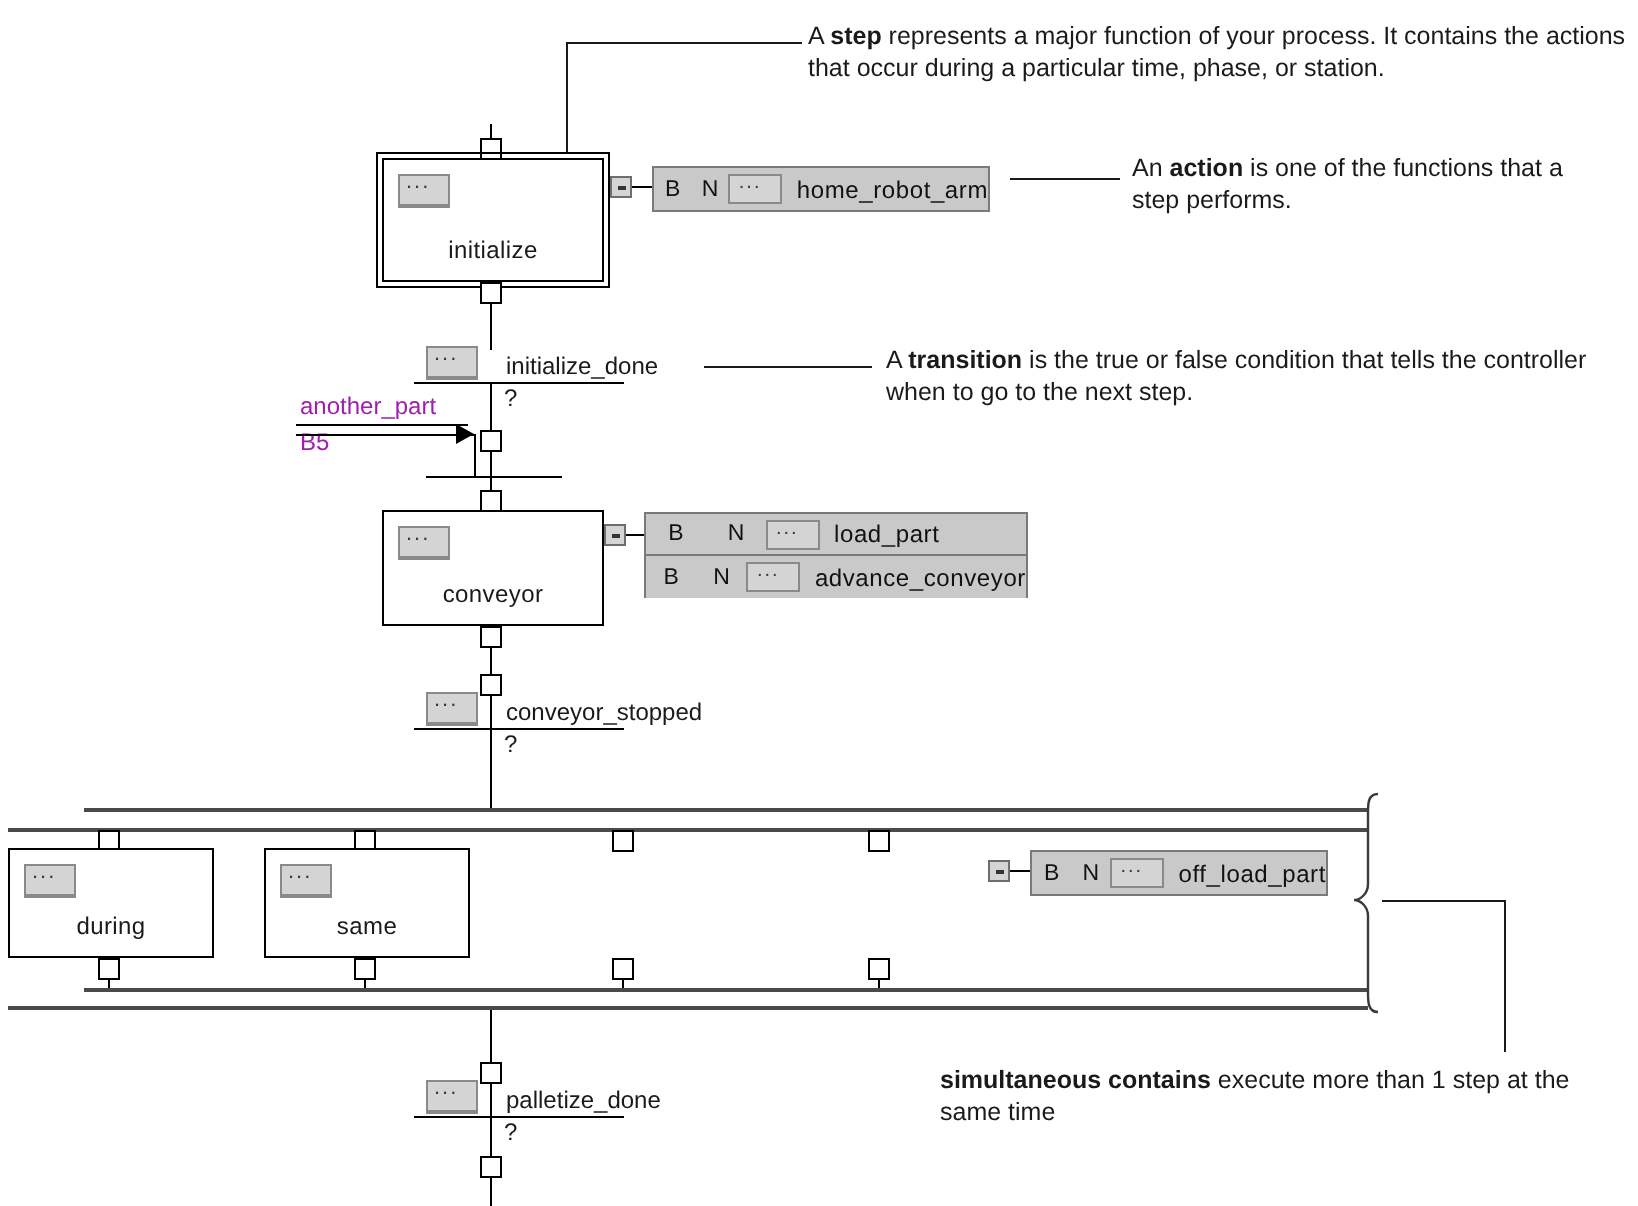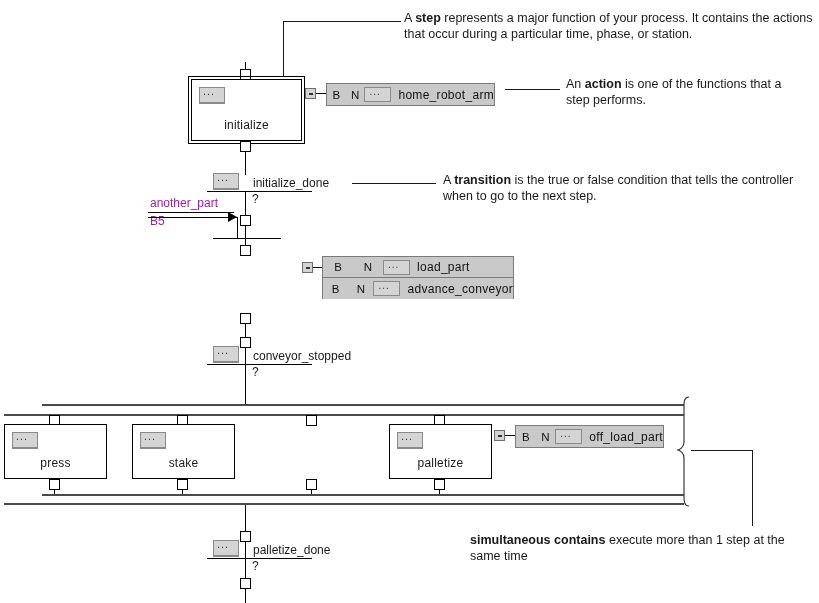--- a/index.html
+++ b/index.html
@@ -157,20 +157,24 @@
   <div class="jump-underline" style="left:148px;top:212px;width:86px;"></div>
   <div class="jump-name" style="left:150px;top:214px;">B5</div>
   <div class="wire wire-h" style="left:148px;top:217px;width:89px;"></div>
   <div class="arrowhead" style="left:228px;top:212px;"></div>
   <div class="wire wire-v" style="left:237px;top:217px;height:21px;"></div>
   <div class="wire wire-h" style="left:213px;top:238px;width:68px;"></div>
 
   <div class="stub" style="left:240px;top:245px;"></div>
   <div class="wire wire-v" style="left:245px;top:238px;height:8px;"></div>
 
+  <div class="step" style="left:191px;top:255px;width:111px;height:58px;">
+    <span class="sheet"></span>
+    <span class="step-label">conveyor</span>
+  </div>
 
   <div class="anchor" style="left:302px;top:262px;"></div>
   <div class="wire wire-h" style="left:313px;top:267px;width:9px;"></div>
 
   <div class="action-group" style="left:322px;top:256px;width:192px;height:43px;">
     <div class="action-row">
       <span class="act-q">B</span>
       <span class="act-n">N</span>
       <span class="act-btn"></span>
       <span class="act-name">load_part</span>
@@ -202,29 +206,25 @@
   <div class="stub" style="left:49px;top:415px;"></div>
   <div class="wire wire-v" style="left:182px;top:416px;height:9px;"></div>
   <div class="stub" style="left:177px;top:415px;"></div>
   <div class="wire wire-v" style="left:311px;top:416px;height:9px;"></div>
   <div class="stub" style="left:306px;top:415px;"></div>
   <div class="wire wire-v" style="left:439px;top:416px;height:9px;"></div>
   <div class="stub" style="left:434px;top:415px;"></div>
 
   <div class="step" style="left:4px;top:424px;width:103px;height:55px;">
     <span class="sheet"></span>
-    <span class="step-label">press</span>
+    <span class="step-label">during</span>
   </div>
   <div class="step" style="left:132px;top:424px;width:103px;height:55px;">
     <span class="sheet"></span>
-    <span class="step-label">stake</span>
-  </div>
-  <div class="step" style="left:389px;top:424px;width:103px;height:55px;">
-    <span class="sheet"></span>
-    <span class="step-label">palletize</span>
+    <span class="step-label">same</span>
   </div>
 
   <div class="anchor" style="left:494px;top:430px;"></div>
   <div class="wire wire-h" style="left:505px;top:435px;width:10px;"></div>
   <div class="action-group" style="left:515px;top:425px;width:149px;height:23px;">
     <div class="action-row">
       <span class="act-q">B</span>
       <span class="act-n">N</span>
       <span class="act-btn"></span>
       <span class="act-name">off_load_part</span>

